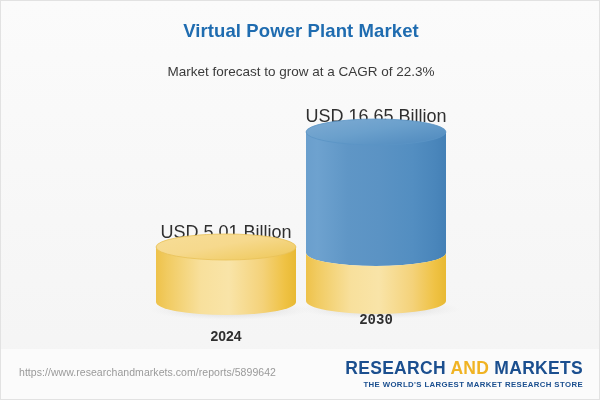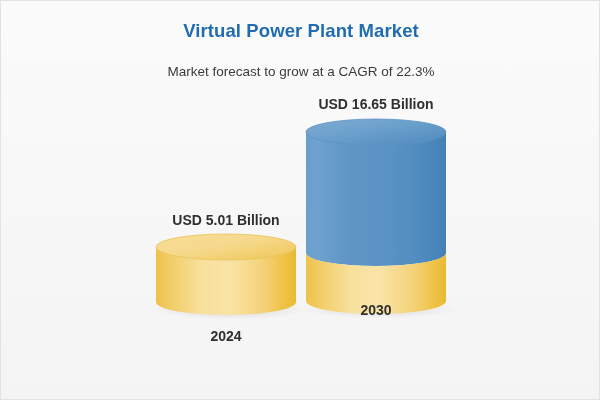--- a/index.html
+++ b/index.html
@@ -59,24 +59,25 @@
     position: absolute;
     width: 200px;
   }
   .col-2024 { left: 125px; }
   .col-2030 { left: 275px; }
 
   .value-label {
     position: absolute;
     width: 200px;
     text-align: center;
-    font-size: 14px;
-    font-weight: bold;
+    font-size: 18px;
+    font-weight: normal;
     color: #2f2f2f;
     line-height: 18px;
+    margin-top: 12px;
   }
 
   .cat-label {
     position: absolute;
     width: 200px;
     text-align: center;
     font-size: 14px;
     font-weight: bold;
     color: #2f2f2f;
     line-height: 18px;
@@ -214,19 +215,27 @@
         <ellipse cx="104" cy="198" rx="80" ry="10" fill="url(#shadow30)"></ellipse>
 
         <path d="M 30 21 L 30 142 A 70 13 0 0 0 170 142 L 170 21 Z" fill="url(#blueBody)"></path>
 
         <path d="M 30 142 A 70 13 0 0 0 170 142 L 170 190 A 70 13 0 0 1 30 190 Z" fill="url(#goldBody2)"></path>
 
         <ellipse cx="100" cy="21" rx="70" ry="13" fill="url(#blueTop)"></ellipse>
         <ellipse cx="100" cy="21" rx="70" ry="13" fill="none" stroke="#5a94c5" stroke-width="0.8"></ellipse>
       </svg>
 
-      <div class="cat-label" style="top:300px;">2030</div>
+      <div class="cat-label" style="top:310px;font-family:Liberation Mono, monospace;">2030</div>
     </div>
 
   </div>
 
+  <div id="footer">
+    <div id="footer-url">https://www.researchandmarkets.com/reports/5899642</div>
+
+    <div id="logo">
+      <div id="logo-main"><span class="logo-blue">RESEARCH </span><span class="logo-gold">AND </span><span class="logo-blue">MARKETS</span></div>
+      <div id="logo-tagline">THE WORLD'S LARGEST MARKET RESEARCH STORE</div>
+    </div>
+  </div>
 
 </div>
 
 </body></html>

